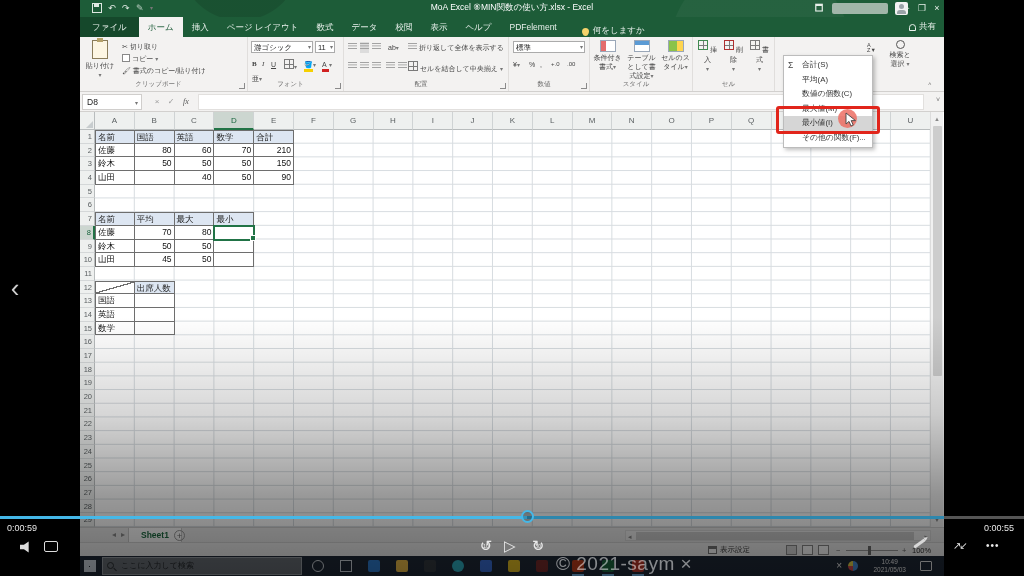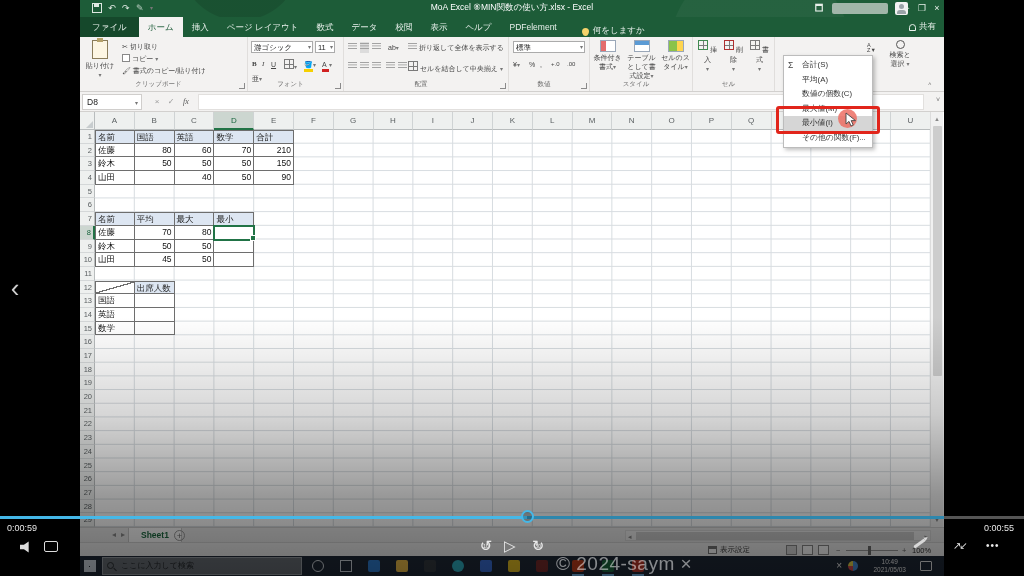--- a/index.html
+++ b/index.html
@@ -481,21 +481,21 @@
     <div id="autosum-menu">
         <div class="mi"><span class="sig">Σ</span>合計(S)</div>
         <div class="mi">平均(A)</div>
         <div class="mi">数値の個数(C)</div>
         <div class="mi">最大値(M)</div>
         <div class="mi hl">最小値(I)</div>
         <div class="mi">その他の関数(F)...</div>
       </div>
   </div>
 
-  <div id="watermark">© 2024-saym ×</div>
+  <div id="watermark">© 2021-saym ×</div>
   <div id="red-box" style="left:776px;top:106px"></div>
   <div id="cursor-halo" style="left:838px;top:109px"></div>
   <svg id="cursor" style="left:845px;top:112px" width="12" height="15" viewBox="0 0 12 15">
     <path d="M1,1 L1,12 L4,9.4 L6,14 L8.2,13 L6.2,8.6 L10.5,8.6 Z" fill="#ffffff" stroke="#444" stroke-width="0.9"></path>
   </svg>
 
   <div id="shade"></div>
 
   <div id="player">
     <div id="progress-track" class="pi"></div>

